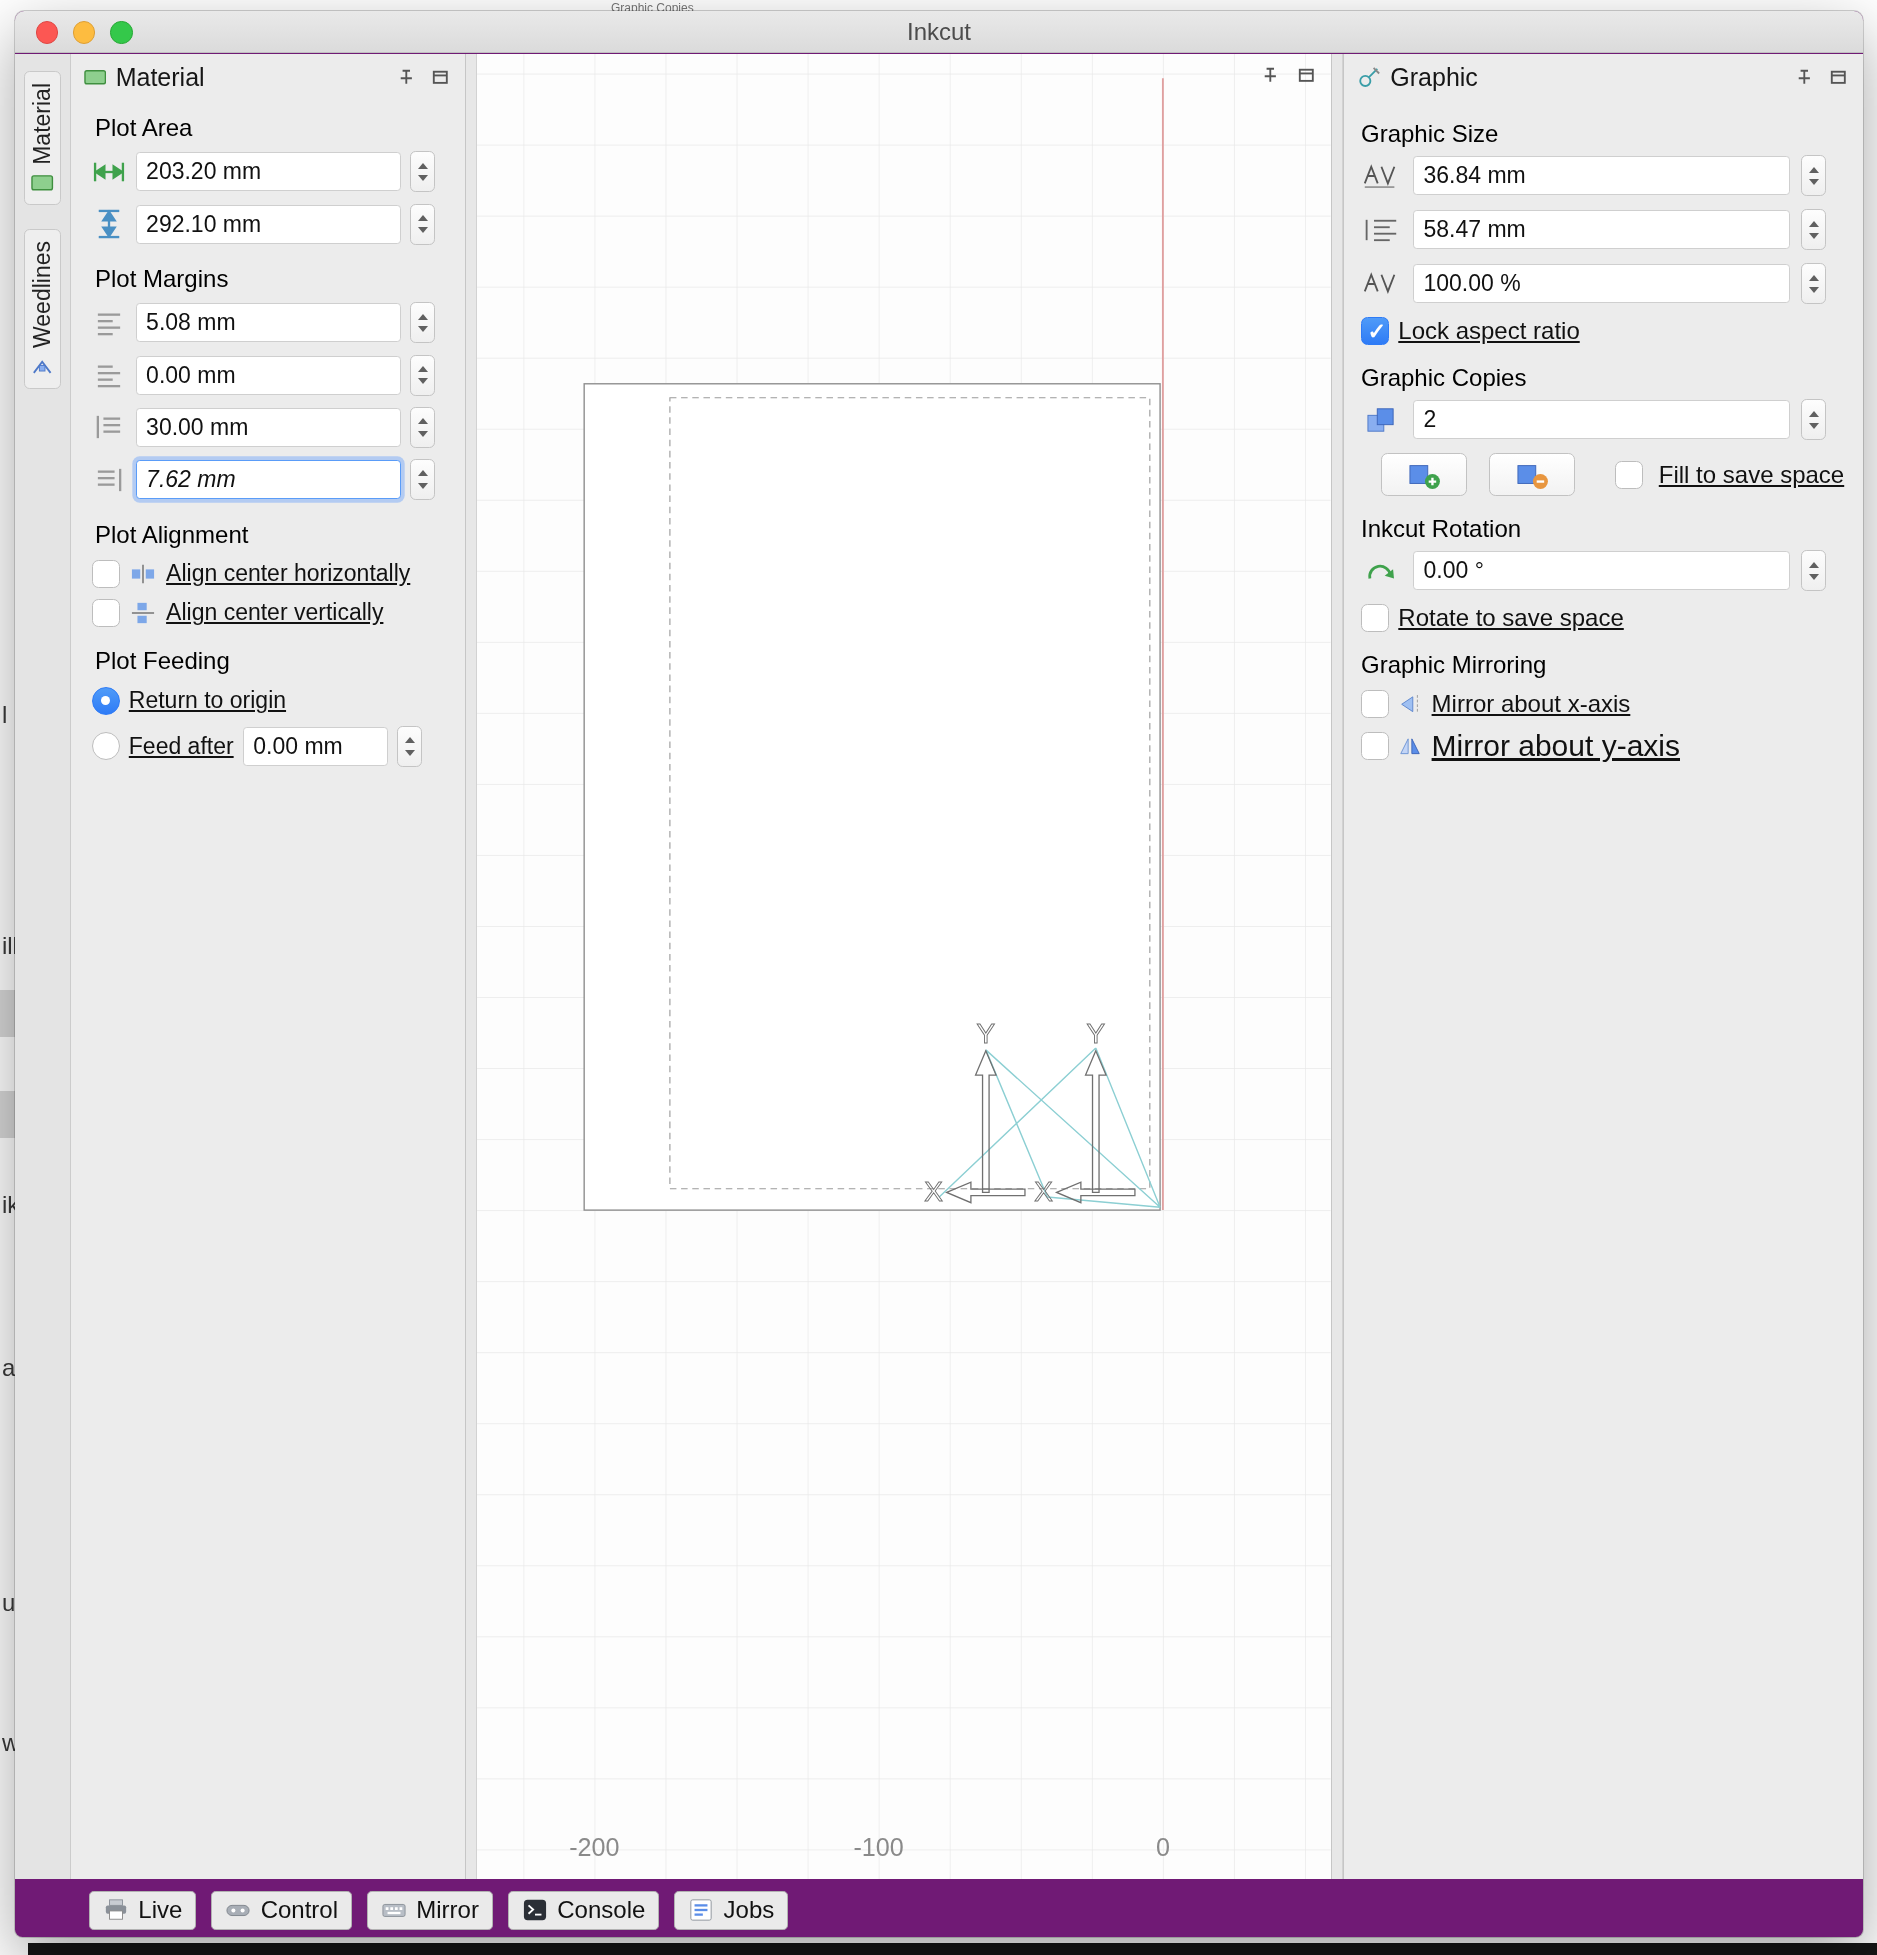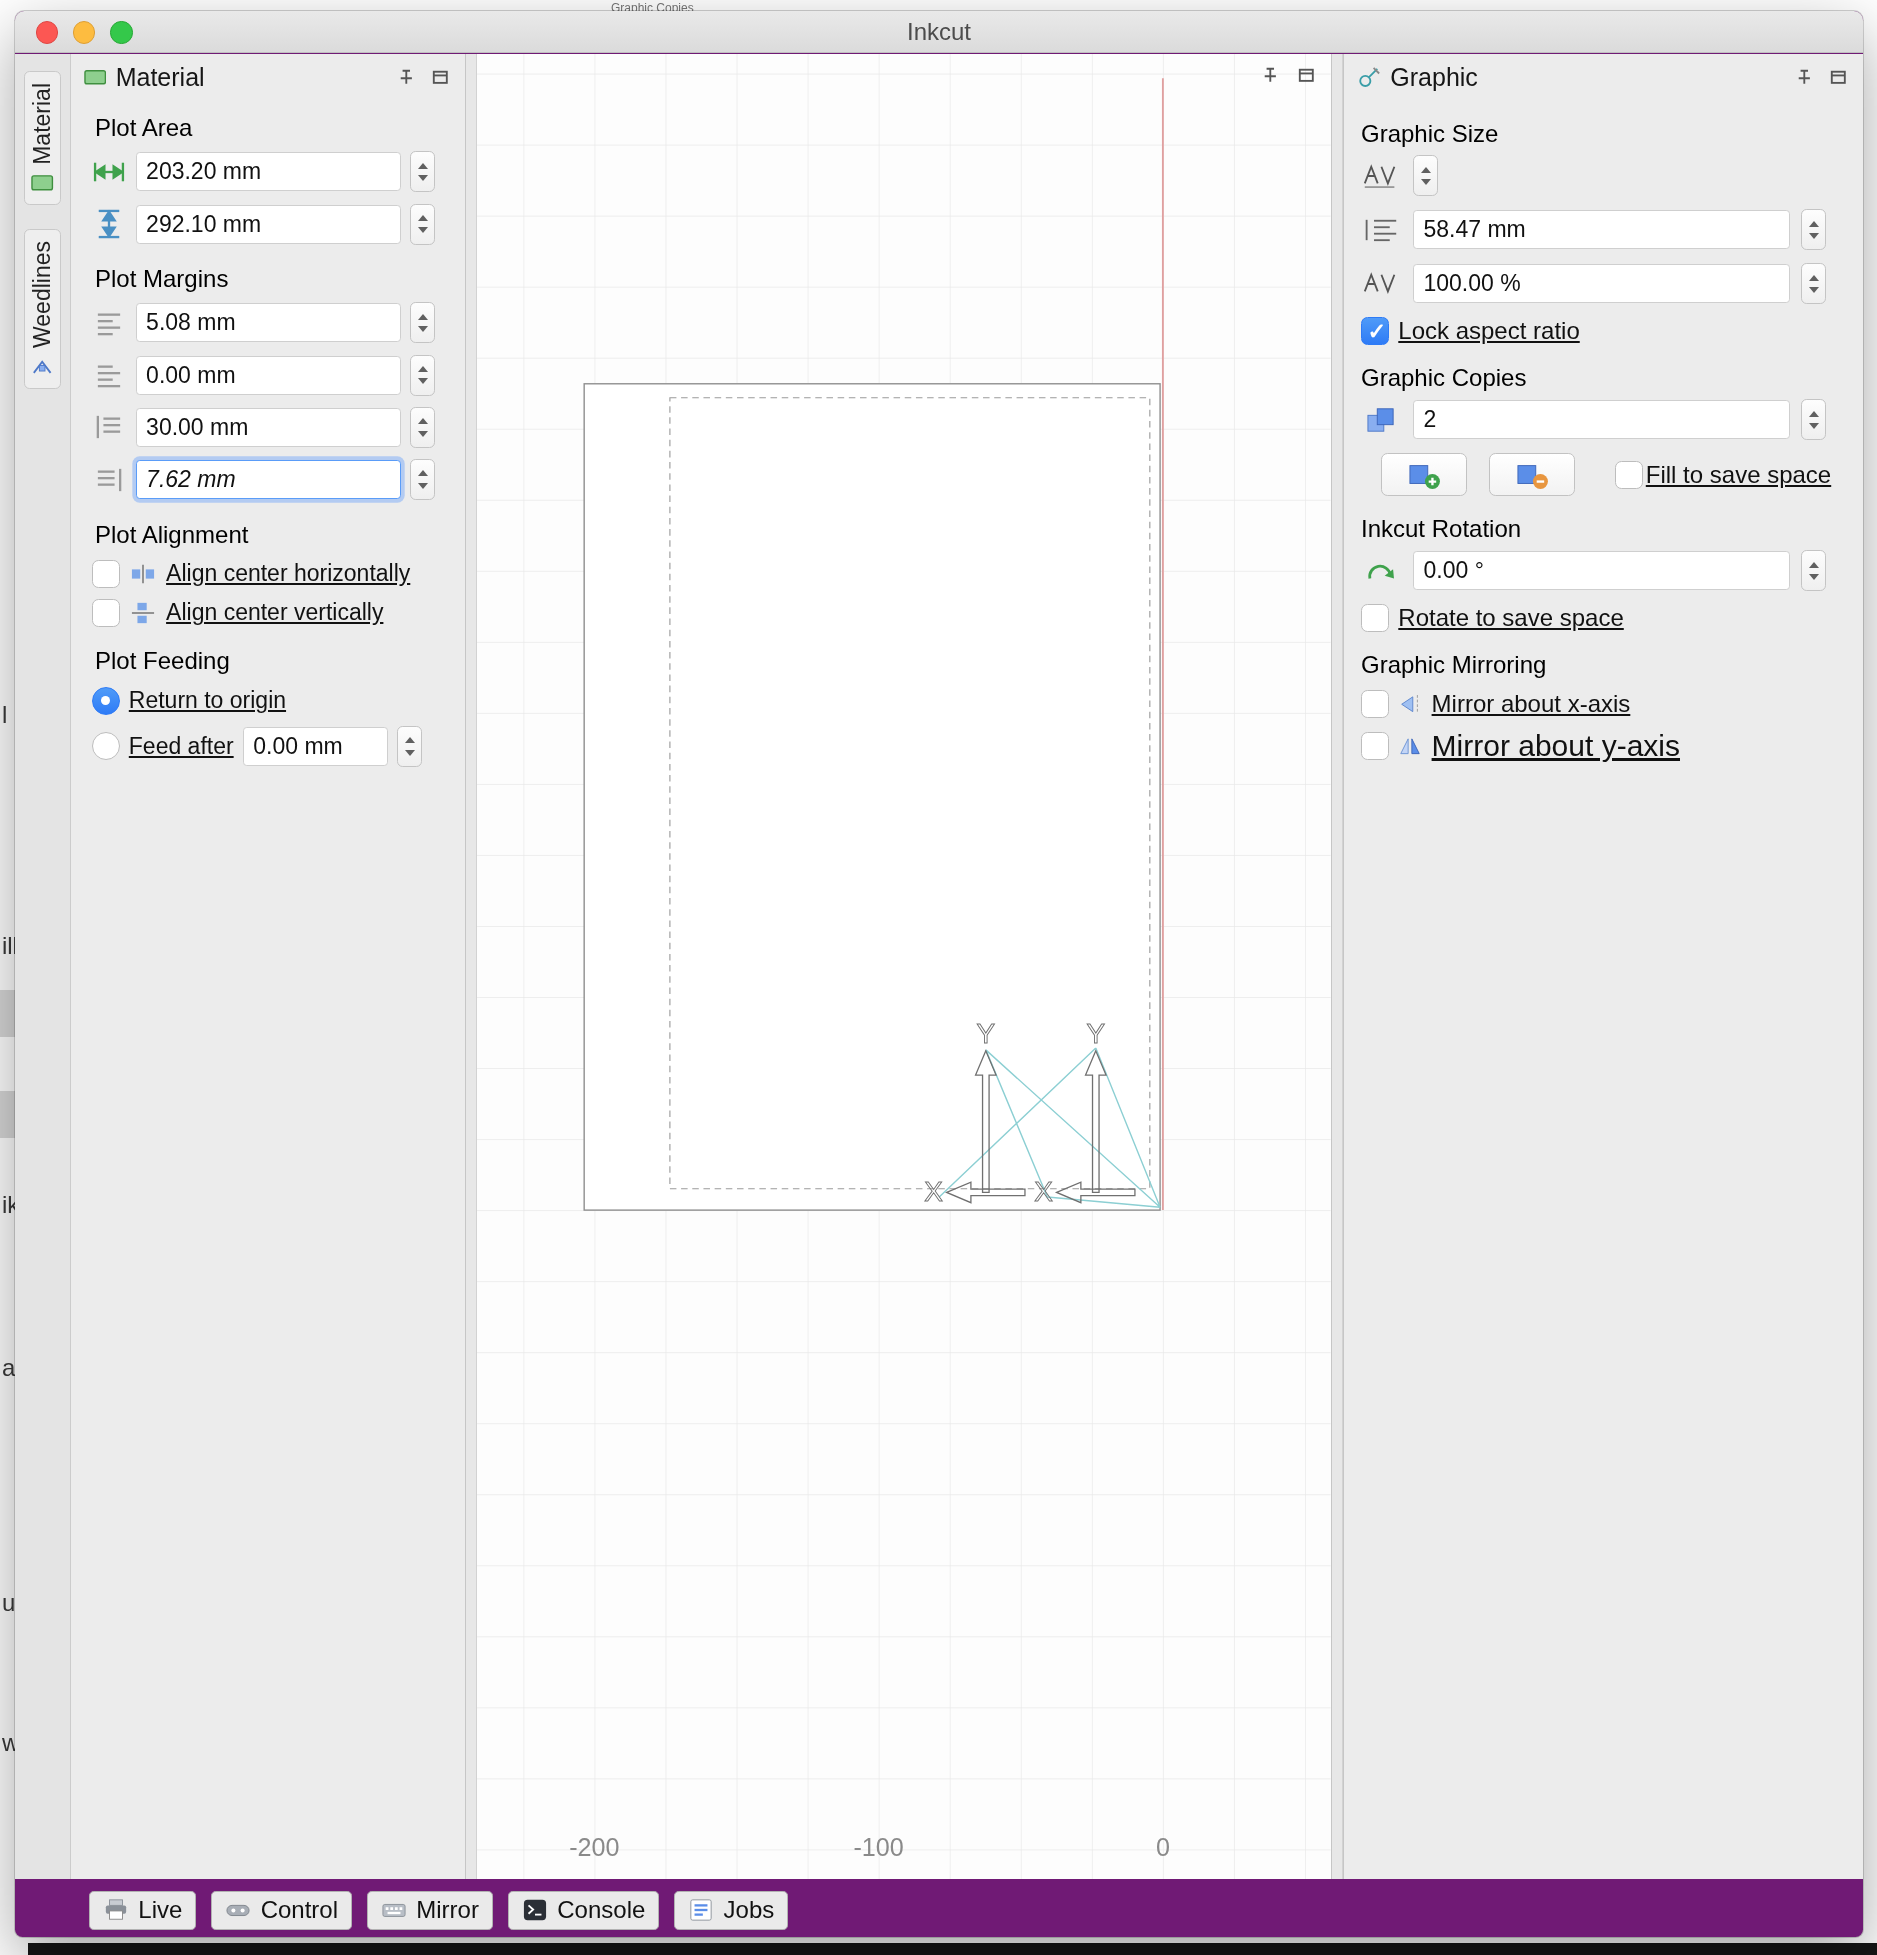--- a/index.html
+++ b/index.html
@@ -105,21 +105,21 @@
   
   .g-row { display:flex; align-items:center; gap:11.2px; margin:7.5px 0 13px 15px; }
   .g-icon { width:43px; display:flex; justify-content:center; }
   .g-heading { font-size:24px; color:#000; margin:18.6px 0 7.5px 17px; }
   .copy-buttons { display:flex; align-items:center; gap:22.4px; margin:13px 0 7.5px 37px; }
   .icon-button {
     width:86px; height:43px; background:linear-gradient(#ffffff,#f2f2f2);
     border:0.9px solid #c2c2c2; border-radius:6.5px;
     display:flex; align-items:center; justify-content:center;
   }
-  .fill-check { margin-left:17px; display:flex; align-items:center; gap:3px; }
+  .fill-check { margin-left:17px; display:flex; align-items:center; gap:16px; }
 
   
   .bottom-bar { position:absolute; left:74px; bottom:7.5px; display:flex; gap:15px; }
   .tab {
     display:flex; align-items:center; gap:9.3px; height:39px; padding:0 13px;
     background:#eaeaea; border:0.9px solid #b2b2b2; border-radius:4.7px;
     font-size:24px; color:#111;
   }
 </style>
 </head>
@@ -424,20 +424,21 @@
       <div class="g-row">
         <span class="g-icon">
           <svg width="37" height="26" viewBox="0 0 40 28">
             <g stroke="#555" stroke-width="2" fill="none">
               <path d="M3 22 L10 4 L17 22 M6.5 14 H13.5"></path>
                 <path d="M21 4 L28 22 L35 4"></path>
             </g>
             <line x1="3" y1="26" x2="35" y2="26" stroke="#999" stroke-width="2"></line>
           </svg>
         </span>
+        <input class="text-input g-input" value="36.84 mm" style="">
         <span class="stepper">
             <span class="st-up"></span>
             <span class="st-down"></span>
           </span>
       </div>
 
       <div class="g-row">
         <span class="g-icon">
           <svg width="37" height="26" viewBox="0 0 40 28">
             <g stroke="#666" stroke-width="2">

